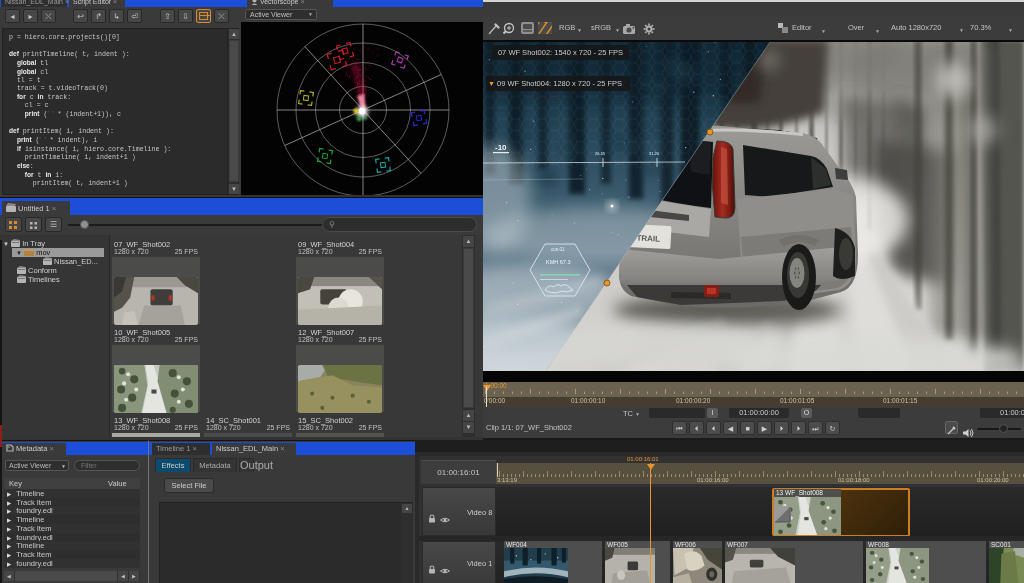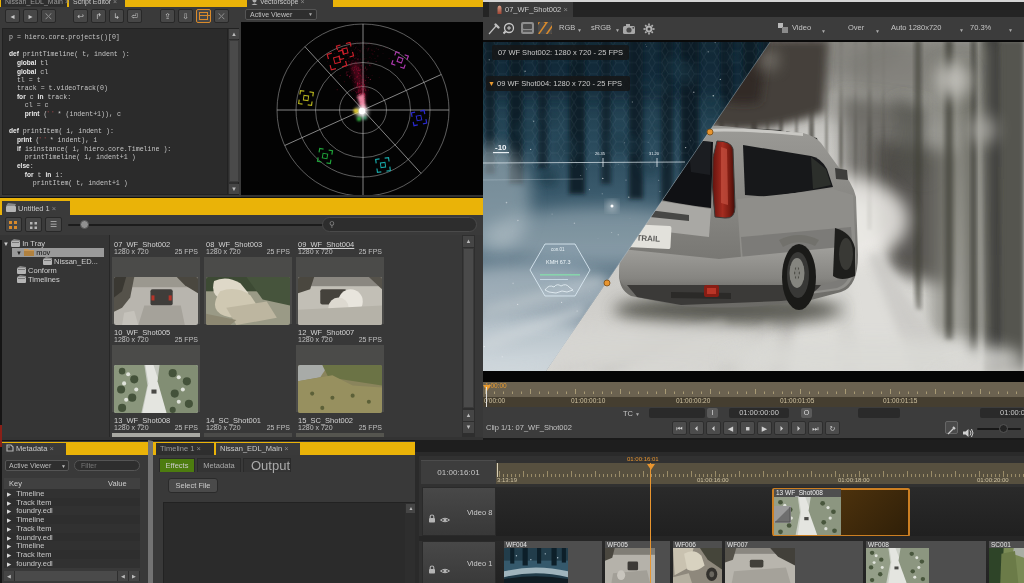--- a/index.html
+++ b/index.html
@@ -1,17 +1,17 @@
 <!DOCTYPE html>
 <html><head><meta charset="utf-8">
 <style>
   html,body{margin:0;padding:0;background:#1e1e1e;width:1024px;height:583px;overflow:hidden;}
   *{box-sizing:border-box;font-family:"Liberation Sans",sans-serif;}
   .abs{position:absolute;}
-  .tabbar{background:#eab308;}
+  .tabbar{background:#1d4ed8;}
   .tab{position:absolute;top:0;height:100%;background:#2e2e2e;color:#9a9a9a;font-size:7px;line-height:8px;padding:0 4px;white-space:nowrap;}
   .tab.act{background:#3a3a3a;color:#cacaca;}
   .tbtn{position:absolute;background:#474747;border:1px solid #282828;border-radius:2px;}
   .panel{position:absolute;background:#3a3a3a;}
   .x{color:#8a8a8a;}
 </style></head>
 <body>
 <div class="abs" style="left:0;top:0;width:1024px;height:583px;background:#2a2a2a;" id="root">
 
 <div class="panel" style="left:0;top:0;width:241px;height:197px;">
@@ -622,37 +622,22 @@
               <path d="M0,0 L20,0 L16,20 L8,30 L0,34 Z" fill="#55524a"></path>
               <path d="M0,0 L12,0 L8,14 L0,20 Z" fill="#3a3832"></path>
               <path d="M62,0 L83,0 L83,16 L70,8 Z" fill="#4a473f"></path>
               <rect x="36" y="12" width="22" height="16" rx="2" fill="#3f3d3a"></rect>
               <rect x="37" y="18" width="3" height="5" fill="#b5352a"></rect>
               <rect x="54" y="18" width="3" height="5" fill="#b5352a"></rect>
               <path d="M30,28 L66,28 L70,47 L24,47 Z" fill="#a5a29a"></path>
               <path d="M10,35 L20,33 L24,47 L8,47 Z" fill="#c5c2bb"></path>
             </svg></div>
 </div>
-        <div style="position:absolute;left:93px;top:5px;width:88px;height:84px;">
- <div style="position:absolute;left:2px;top:0;color:#d2d2d2;font-size:7.5px;white-space:nowrap;">08_WF_Shot003</div>
- <div style="position:absolute;left:2px;top:8px;color:#c0c0c0;font-size:7px;">1280 x 720</div>
- <div style="position:absolute;right:2px;top:8px;color:#c0c0c0;font-size:7px;">25 FPS</div>
- <div style="position:absolute;left:0;top:17px;width:88px;height:67px;background:#4b4b49;"></div>
- <div style="position:absolute;left:2px;top:37px;width:84px;height:48px;border-radius:2px;overflow:hidden;"><svg width="84" height="48" viewBox="0 0 83 47" preserveAspectRatio="none">
-              <rect width="83" height="47" fill="#9a9a86"></rect>
-              <rect width="83" height="14" fill="#3d4a34"></rect>
-              <path d="M40,0 L83,0 L83,28 L56,22 Z" fill="#46543c"></path>
-              <path d="M8,4 Q20,-2 34,6 L42,16 Q30,26 16,22 Q4,18 8,4 Z" fill="#ded8c8"></path>
-              <path d="M14,14 Q30,8 44,18 L52,30 Q36,44 18,38 Q2,32 14,14 Z" fill="#cfc8b2"></path>
-              <path d="M20,30 L60,24 L70,40 L30,47 Z" fill="#bdb6a0"></path>
-              <path d="M0,36 L30,42 L24,47 L0,47 Z" fill="#8d8872"></path>
-            </svg></div>
-</div>
         <div style="position:absolute;left:185px;top:5px;width:88px;height:84px;">
- <div style="position:absolute;left:2px;top:0;color:#d2d2d2;font-size:7.5px;white-space:nowrap;text-decoration:underline;">09_WF_Shot004</div>
+ <div style="position:absolute;left:2px;top:0;color:#d2d2d2;font-size:7.5px;white-space:nowrap;">09_WF_Shot004</div>
  <div style="position:absolute;left:2px;top:8px;color:#c0c0c0;font-size:7px;">1280 x 720</div>
  <div style="position:absolute;right:2px;top:8px;color:#c0c0c0;font-size:7px;">25 FPS</div>
  <div style="position:absolute;left:0;top:17px;width:88px;height:67px;background:#4b4b49;"></div>
  <div style="position:absolute;left:2px;top:37px;width:84px;height:48px;border-radius:2px;overflow:hidden;"><svg width="84" height="48" viewBox="0 0 83 47" preserveAspectRatio="none">
               <rect width="83" height="47" fill="#c2bfb6"></rect>
               <rect width="83" height="9" fill="#8a8780"></rect>
               <path d="M0,0 L16,0 L12,12 L0,16 Z" fill="#4a473f"></path>
               <path d="M70,0 L83,0 L83,12 Z" fill="#55524a"></path>
               <rect x="22" y="12" width="26" height="15" rx="2" fill="#45423c"></rect>
               <circle cx="52" cy="24" r="12" fill="#e8e5dd"></circle>
@@ -764,29 +749,29 @@
         <div style="position:absolute;left:0;top:69.6px;width:136px;height:9px;background:#313131;color:#c8c8c8;font-size:7.5px;line-height:9px;"><span style="color:#d8d8d8;font-size:5.5px;padding-left:3px;">▶</span><span style="padding-left:5px;">foundry.edl</span></div>
       </div>
   <div class="abs" style="left:4px;top:130px;width:136px;height:10px;background:#2e2e2e;">
     <div class="abs" style="left:0;top:0;width:10px;height:10px;background:#454545;color:#bbb;font-size:5px;text-align:center;line-height:10px;">◀</div>
     <div class="abs" style="left:11px;top:0;width:102px;height:10px;background:#4a4a4a;"></div>
     <div class="abs" style="left:114px;top:0;width:10px;height:10px;background:#454545;color:#bbb;font-size:5px;text-align:center;line-height:10px;">◀</div>
     <div class="abs" style="left:125px;top:0;width:10px;height:10px;background:#454545;color:#bbb;font-size:5px;text-align:center;line-height:10px;">▶</div>
   </div>
 </div>
 
-<div class="panel" style="left:148px;top:440px;width:267px;height:143px;background:#393939;border-top:1px solid #141414;border-left:5px solid #737373;">
+<div class="panel" style="left:148px;top:440px;width:267px;height:143px;background:#393939;border-top:1px solid #141414;border-left:1px solid #737373;">
   <div class="abs tabbar" style="left:0;top:1px;width:267px;height:13px;">
     <div class="tab" style="left:3px;top:1px;width:58px;height:12px;font-size:7.5px;line-height:12px;">Timeline 1 <span class="x">×</span></div>
     <div class="tab act" style="left:63px;top:1px;width:84px;height:12px;font-size:7.5px;line-height:12px;">Nissan_EDL_Main <span class="x">×</span></div>
   </div>
   <div class="abs" style="left:0;top:17px;width:267px;height:14px;">
-    <div class="abs" style="left:6px;top:0;width:36px;height:14px;background:#4d7c0f;border:1px solid #2a2a2a;border-bottom:none;color:#ccc;font-size:7.5px;text-align:center;line-height:13px;">Effects</div>
+    <div class="abs" style="left:6px;top:0;width:36px;height:14px;background:#0c4a6e;border:1px solid #2a2a2a;border-bottom:none;color:#ccc;font-size:7.5px;text-align:center;line-height:13px;">Effects</div>
     <div class="abs" style="left:44px;top:0;width:44px;height:14px;background:#343434;border:1px solid #2a2a2a;border-bottom:none;color:#aaa;font-size:7.5px;text-align:center;line-height:13px;">Metadata</div>
-    <div class="abs" style="left:90px;top:0;width:48px;height:14px;background:#343434;border:1px solid #2a2a2a;border-bottom:none;color:#aaa;font-size:13px;text-align:right;line-height:13px;">Output</div>
+    <div class="abs" style="left:90px;top:0;width:15px;height:14px;background:#343434;border:1px solid #2a2a2a;border-bottom:none;color:#aaa;font-size:11px;text-align:right;line-height:13px;">Output</div>
   </div>
   <div class="abs" style="left:15px;top:37px;width:50px;height:15px;background:#4a4a4a;border:1px solid #2a2a2a;border-radius:3px;color:#ccc;font-size:7.5px;text-align:center;line-height:14px;">Select File</div>
   <div class="abs" style="left:10px;top:61px;width:254px;height:82px;background:#2b2b2b;border:1px solid #222;">
     <div class="abs" style="left:241px;top:0;width:12px;height:80px;background:#2e2e2e;">
       <div class="abs" style="left:1px;top:1px;width:10px;height:9px;background:#454545;color:#bbb;font-size:5px;text-align:center;line-height:9px;">▲</div>
     </div>
   </div>
 </div>
 
 <div class="panel" style="left:415px;top:440px;width:609px;height:143px;background:#2a2a2a;" id="tlpanel">
@@ -1104,33 +1089,20 @@
           </div>
         </div>
         <div style="position:absolute;left:231px;top:7px;width:1px;height:120px;background:#e8952f;"></div>
         <div style="position:absolute;left:208px;top:0px;color:#e8952f;font-size:6px;">01:00:16:01</div>
         <div style="position:absolute;left:228px;top:8px;width:0;height:0;border-left:4px solid transparent;border-right:4px solid transparent;border-top:6px solid #e8952f;"></div>
       </div>
 </div>
 
 <div class="panel" style="left:483px;top:0;width:541px;height:440px;background:#3a3a3a;">
   <div class="abs" style="left:0;top:0;width:541px;height:2px;background:#d4d4d4;"></div>
-  <div class="abs tabbar" style="left:0;top:2px;width:541px;height:15px;background:#242424;">
-    <div class="tab act" style="left:6px;top:0px;width:84px;height:15px;font-size:7.5px;line-height:15px;padding-left:16px;">07_WF_Shot002 <span class="x">×</span>
-      <svg style="position:absolute;left:7px;top:3px;" width="7" height="10">
-            <defs>
-              <linearGradient id="blt" x1="0" y1="0" x2="0" y2="1">
-                <stop offset="0" stop-color="#d8a08a"></stop>
-                <stop offset="1" stop-color="#a04432"></stop>
-              </linearGradient>
-            </defs>
-            <path d="M1.5,3 Q1.5,0.5 3.5,0.5 Q5.5,0.5 5.5,3 L5.5,9 L1.5,9 Z" fill="url(#blt)"></path>
-          </svg>
-    </div>
-  </div>
   <div class="abs" style="left:0;top:17px;width:541px;height:36px;background:#3c3c3c;">
 <svg style="position:absolute;left:4px;top:5px;" width="14" height="14">
           <path d="M2,12 L9,4" stroke="#c0c0c0" stroke-width="1.2"></path>
           <path d="M8.5,2.5 L11.5,5.5" stroke="#c0c0c0" stroke-width="2.4" stroke-linecap="round"></path>
         </svg>
 <svg style="position:absolute;left:20px;top:5px;" width="14" height="14">
           <circle cx="6" cy="6" r="4.5" fill="none" stroke="#c8c8c8" stroke-width="1.3"></circle>
           <path d="M6,4 L6,8 M4,6 L8,6" stroke="#c8c8c8" stroke-width="1"></path>
           <path d="M2.5,9.5 L0.5,11.5" stroke="#c8c8c8" stroke-width="2"></path>
         </svg>
@@ -1164,21 +1136,21 @@
             <path d="M2.2,2.2 L3.4,3.4"></path>
             <path d="M8.6,8.6 L9.8,9.8"></path>
             <path d="M2.2,9.8 L3.4,8.6"></path>
             <path d="M8.6,3.4 L9.8,2.2"></path>
           </g>
         </svg>
 <svg style="position:absolute;left:295px;top:6px;" width="11" height="11">
           <rect x="0" y="0" width="5" height="5" fill="#b9b9b9"></rect>
           <rect x="4" y="4" width="6" height="6" fill="#8a8a8a"></rect>
         </svg>
-<div style="position:absolute;left:309px;top:6px;color:#c4c4c4;font-size:7.5px;">Video</div>
+<div style="position:absolute;left:309px;top:6px;color:#c4c4c4;font-size:7.5px;">Editor</div>
         <div style="position:absolute;left:338px;top:11px;color:#aaa;font-size:5px;">▼</div>
 <div style="position:absolute;left:365px;top:6px;color:#c4c4c4;font-size:7.5px;">Over</div>
         <div style="position:absolute;left:392px;top:11px;color:#aaa;font-size:5px;">▼</div>
 <div style="position:absolute;left:408px;top:6px;color:#c4c4c4;font-size:7.5px;">Auto 1280x720</div>
         <div style="position:absolute;left:476px;top:10px;color:#aaa;font-size:5px;">▼</div>
 <div style="position:absolute;left:487px;top:6px;color:#c4c4c4;font-size:7.5px;">70.3%</div>
         <div style="position:absolute;left:525px;top:10px;color:#aaa;font-size:5px;">▼</div>
 </div>
 
   <svg class="abs" style="left:0;top:40px;" width="541" height="331" viewBox="0 0 541 331">
@@ -1438,21 +1410,21 @@
           <rect x="57" y="234" width="40" height="1.6" fill="#86d8ac" opacity="0.9"></rect>
           <rect x="57" y="239" width="28" height="1" fill="#cfe2ec" opacity="0.8"></rect>
           <path d="M62,250 q4,-6 9,-3 q3,-4 7,-1 q5,-3 8,1 l4,3 -6,2 -5,-1 -6,2 -7,-1 z" fill="none" stroke="#e8f2f8" stroke-width="0.8"></path>
         </g>
         <line x1="288.4" y1="0" x2="63" y2="331" stroke="#dce8f0" stroke-width="0.8" opacity="0.4"></line>
         <circle cx="227" cy="92" r="3" fill="#e8952f" stroke="#7a4a10" stroke-width="0.8"></circle>
         <circle cx="124" cy="243" r="3" fill="#e8952f" stroke="#7a4a10" stroke-width="0.8"></circle>
       </svg>  
       <div class="abs" style="left:0;top:40px;width:541px;height:2px;background:#0a0a0a;"></div>
 
-  <div class="abs" style="left:9px;top:45px;width:137px;height:15px;background:rgba(22,22,22,0.82);border-radius:2px;color:#c8c8c8;font-size:7.5px;line-height:15px;text-align:center;">07 WF Shot002: 1280 x 720 - 25 FPS</div>
+  <div class="abs" style="left:9px;top:45px;width:137px;height:15px;background:rgba(22,22,22,0.82);border-radius:2px;color:#c8c8c8;font-size:7.5px;line-height:15px;text-align:center;">07 WF Shot002: 1540 x 720 - 25 FPS</div>
   <div class="abs" style="left:3px;top:76px;width:144px;height:15px;background:rgba(22,22,22,0.82);border-radius:2px;color:#c8c8c8;font-size:7.5px;line-height:15px;"><span style="color:#e89a30;font-size:7px;">&nbsp;▼</span> 09 WF Shot004: 1280 x 720 - 25 FPS</div>
 
   <div class="abs" style="left:0;top:371px;width:541px;height:11px;background:#050505;"></div>
 
   <div class="abs" style="left:0;top:382px;width:541px;height:25px;">
 <div style="position:absolute;left:0;top:0;width:541px;height:15px;background:#6b6250;">
 <svg width="541" height="15">
             <rect x="2" y="7" width="1" height="5" fill="#a89a74"></rect>
             <rect x="11" y="9.5" width="1" height="2.5" fill="#a89a74"></rect>
             <rect x="20" y="9.5" width="1" height="2.5" fill="#a89a74"></rect>

